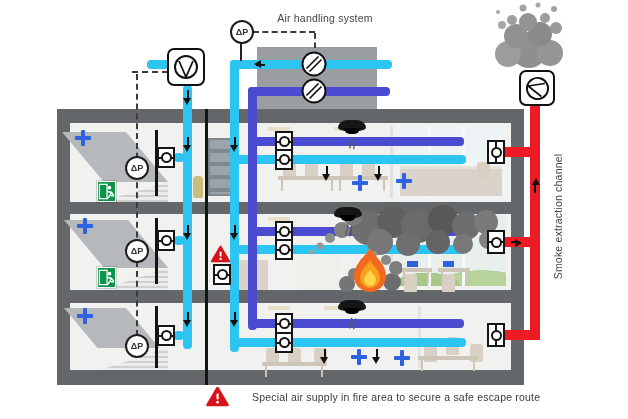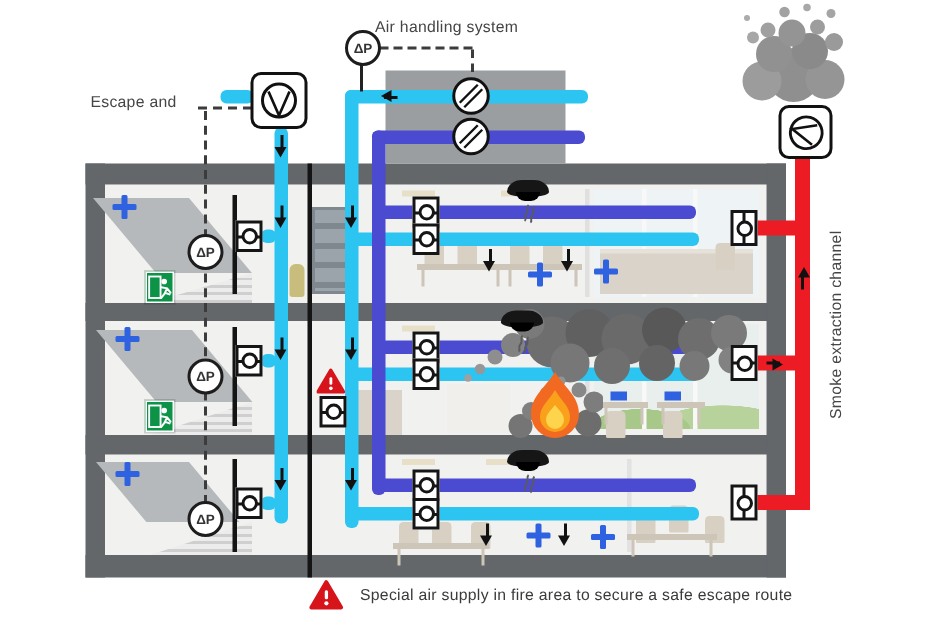--- a/index.html
+++ b/index.html
@@ -230,26 +230,25 @@
     <path d="M11 2 L21 19 H1 Z" fill="#d7141a" stroke="#d7141a" stroke-width="2.5" stroke-linejoin="round"></path>
     <rect x="10" y="7.5" width="2.2" height="6" rx="1" fill="#fff"></rect>
       <circle cx="11.1" cy="16.2" r="1.4" fill="#fff"></circle>
   </svg>
   <svg class="icon over" style="left:206px;top:386px" width="23" height="21" viewBox="0 0 22 21">
     <path d="M11 2 L21 19 H1 Z" fill="#d7141a" stroke="#d7141a" stroke-width="2.5" stroke-linejoin="round"></path>
     <rect x="10" y="7.5" width="2.2" height="6" rx="1" fill="#fff"></rect>
       <circle cx="11.1" cy="16.2" r="1.4" fill="#fff"></circle>
   </svg>
 
-  <div class="lbl" style="left:250px;top:12px;width:150px;">Air handling system</div>
+  <div class="lbl" style="left:250px;top:12px;width:150px;text-align:center">Air handling system</div>
   <div class="lbl" style="left:44px;top:62px;width:90px;text-align:center">
-    <span style="display:block">Escape and</span>
   </div>
   <div class="lbl vtext" style="left:484px;top:210px;width:148px">Smoke extraction channel</div>
-  <div class="lbl" style="left:240px;top:391px;width:290px;color:#3a3a3a">Special air supply in fire area to secure a safe escape route</div>
+  <div class="lbl" style="left:252px;top:391px;width:290px;color:#3a3a3a">Special air supply in fire area to secure a safe escape route</div>
 
 <div class="damper" style="left: 157px; top: 147px;"></div>
     <div class="damper" style="left: 157px; top: 230px;"></div>
     <div class="damper" style="left: 157px; top: 325px;"></div>
     <div class="damper" style="left: 275px; top: 131px;"></div>
     <div class="damper" style="left: 275px; top: 149px;"></div>
     <div class="damper" style="left: 275px; top: 221px;"></div>
     <div class="damper" style="left: 275px; top: 239px;"></div>
     <div class="damper" style="left: 275px; top: 313px;"></div>
     <div class="damper" style="left: 275px; top: 332px;"></div>

